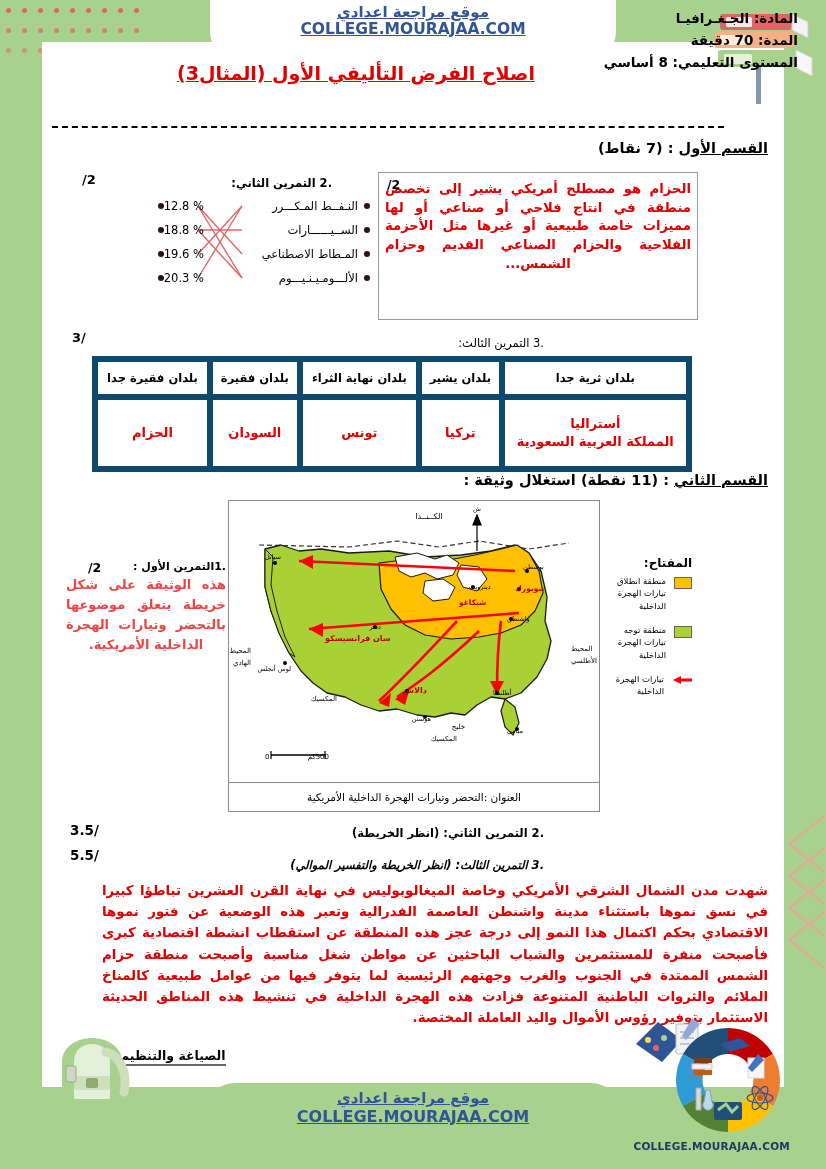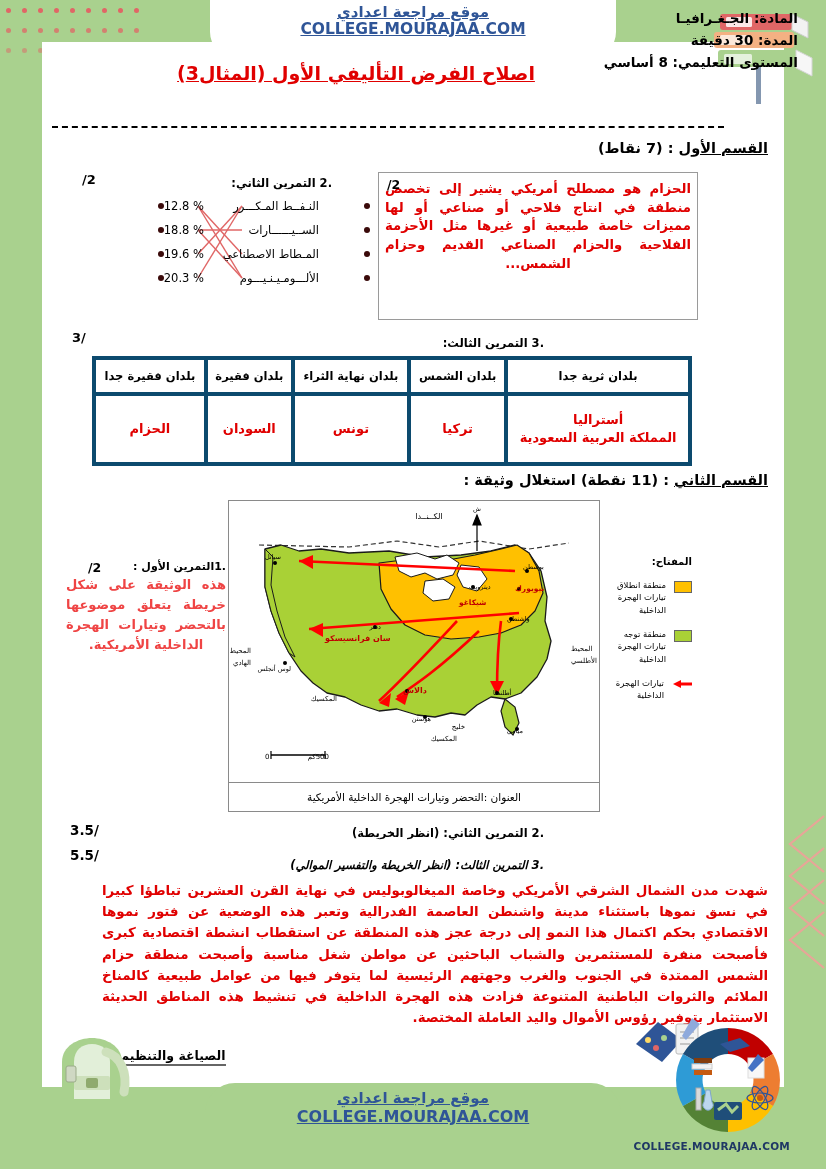--- a/index.html
+++ b/index.html
@@ -71,49 +71,49 @@
   }
   
   .ex2{position:absolute;left:70px;top:176px;width:300px;direction:rtl;}
   .ex2-title{font-size:11.5px;font-weight:bold;color:#000;text-align:right;padding-right:38px;}
   .ex2-mark{position:absolute;left:12px;top:-4px;font-size:13px;font-weight:bold;direction:ltr;}
   .ex2-grid{position:relative;margin-top:4px;height:96px;}
   .ex2-left,.ex2-right{position:absolute;top:0;width:128px;}
   .ex2-right{right:0;}
   .ex2-left{left:6px;}
   .row{height:24px;display:flex;align-items:center;font-size:11.5px;color:#000;white-space:nowrap;}
-  .ex2-right .row{justify-content:flex-start;gap:39px;}
+  .ex2-right .row{justify-content:flex-start;}
   .ex2-left .row{justify-content:flex-end;direction:ltr;}
   .dot{width:6px;height:6px;border-radius:50%;background:#3a0a0a;flex:0 0 auto;}
   .ex2-right .dot{margin-left:6px;}
   .ex2-left .dot{margin-left:6px;}
   .lbl{letter-spacing:0px;}
   .ex2-lines{position:absolute;inset:0;pointer-events:none;}
   
-  .ex3-title{position:absolute;right:282px;top:336px;font-size:11.5px;font-weight:bold;direction:rtl;}
+  .ex3-title{position:absolute;right:282px;top:336px;font-size:11.5px;font-weight:normal;direction:rtl;}
   .ex3-mark{position:absolute;left:72px;top:330px;font-size:13px;font-weight:bold;}
   table.wealth{
     position:absolute;left:92px;top:356px;width:600px;border-collapse:collapse;direction:rtl;
   }
-  table.wealth th,table.wealth td{border:4px solid #0c4a6e;text-align:center;vertical-align:middle;}
+  table.wealth th,table.wealth td{border:6px solid #0c4a6e;text-align:center;vertical-align:middle;}
   table.wealth th{font-size:11.5px;font-weight:bold;color:#000;height:28px;padding:2px 4px;}
   table.wealth td{height:62px;font-size:13px;font-weight:bold;color:#e00000;line-height:1.35;padding:2px 4px;}
   
   .mapbox{
     position:absolute;left:228px;top:500px;width:372px;height:312px;
     border:1px solid #8a8a8a;background:#fff;box-sizing:border-box;
   }
   .mapcanvas{position:absolute;left:0;top:0;width:370px;height:282px;}
   .mapcap{
     position:absolute;left:0;bottom:0;width:100%;height:28px;border-top:1px solid #8a8a8a;
     display:flex;align-items:center;justify-content:center;direction:rtl;
     font-size:10.5px;color:#000;background:#fff;
   }
   .legend{position:absolute;left:600px;top:556px;width:92px;direction:rtl;text-align:right;}
-  .legend .ltit{font-size:10px;font-weight:bold;color:#000;margin-bottom:12px;}
+  .legend .ltit{font-size:12px;font-weight:bold;color:#000;margin-bottom:5px;}
   .lrow{display:flex;align-items:flex-start;gap:8px;margin-bottom:12px;}
   .swatch{width:16px;height:10px;border:1px solid #666;flex:0 0 auto;margin-top:2px;}
   .ltext{font-size:8.5px;line-height:1.45;color:#000;}
   .arrow-sw{width:20px;height:10px;flex:0 0 auto;margin-top:2px;}
   
   .s2e1{position:absolute;left:66px;top:560px;width:160px;direction:rtl;text-align:center;}
   .s2e1 .t{font-size:11px;font-weight:bold;color:#000;text-align:right;}
   .s2e1 .m{position:absolute;left:22px;top:0;font-size:12.5px;font-weight:bold;direction:ltr;}
   .s2e1 .b{margin-top:2px;font-size:13px;font-weight:bold;color:#ef4444;line-height:1.55;text-align:justify;text-align-last:center;}
   .s2row{position:absolute;direction:rtl;font-size:11.5px;font-weight:bold;color:#000;white-space:nowrap;}
@@ -189,21 +189,21 @@
   <rect x="60" y="58" width="5" height="38" fill="#8497b0"></rect>
 </svg>
 
 <div class="meta">
   <div>
     <span>المادة:</span>
     <span class="v">الجـغـرافيـا</span>
   </div>
   <div>
     <span>المدة:</span>
-    <span class="v">30 دقيقة</span>
+    <span class="v">70 دقيقة</span>
   </div>
   <div>
     <span>المستوى التعليمي:</span>
     <span class="v">8 أساسي</span>
   </div>
 </div>
 
 <div class="title-main">اصلاح الفرض التأليفي الأول (المثال3)</div>
 <div class="rule"></div>
 
@@ -268,21 +268,21 @@
     </div>
   </div>
 </div>
 
 <div class="ex3-title">.3  التمرين الثالث:</div>
 <div class="ex3-mark">/3</div>
 <table class="wealth">
   <thead>
     <tr>
       <th>بلدان ثرية جدا</th>
-      <th>بلدان الشمس</th>
+      <th>بلدان يشير</th>
       <th>بلدان نهاية الثراء</th>
       <th>بلدان فقيرة</th>
       <th>بلدان فقيرة جدا</th>
     </tr>
   </thead>
   <tbody>
     <tr>
       <td style="white-space:pre-line">أستراليا
 المملكة العربية السعودية</td>
       <td>تركيا</td>

